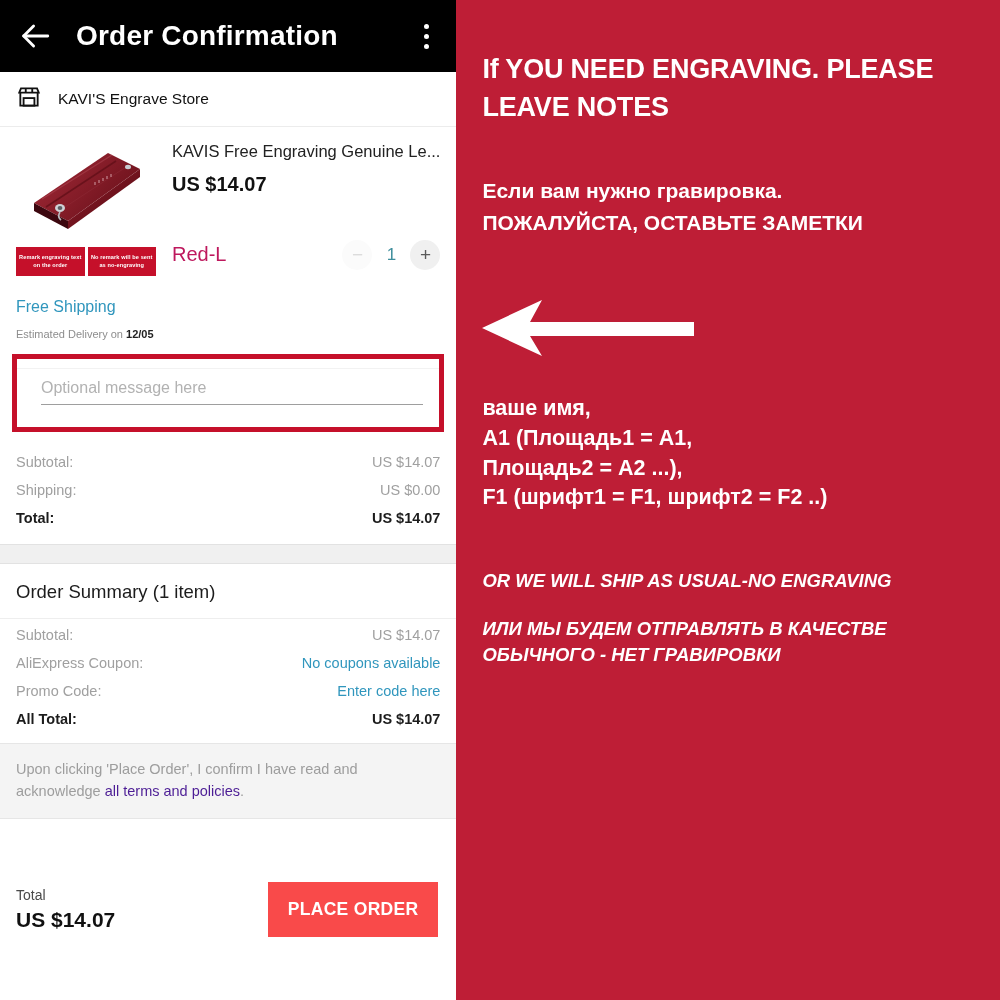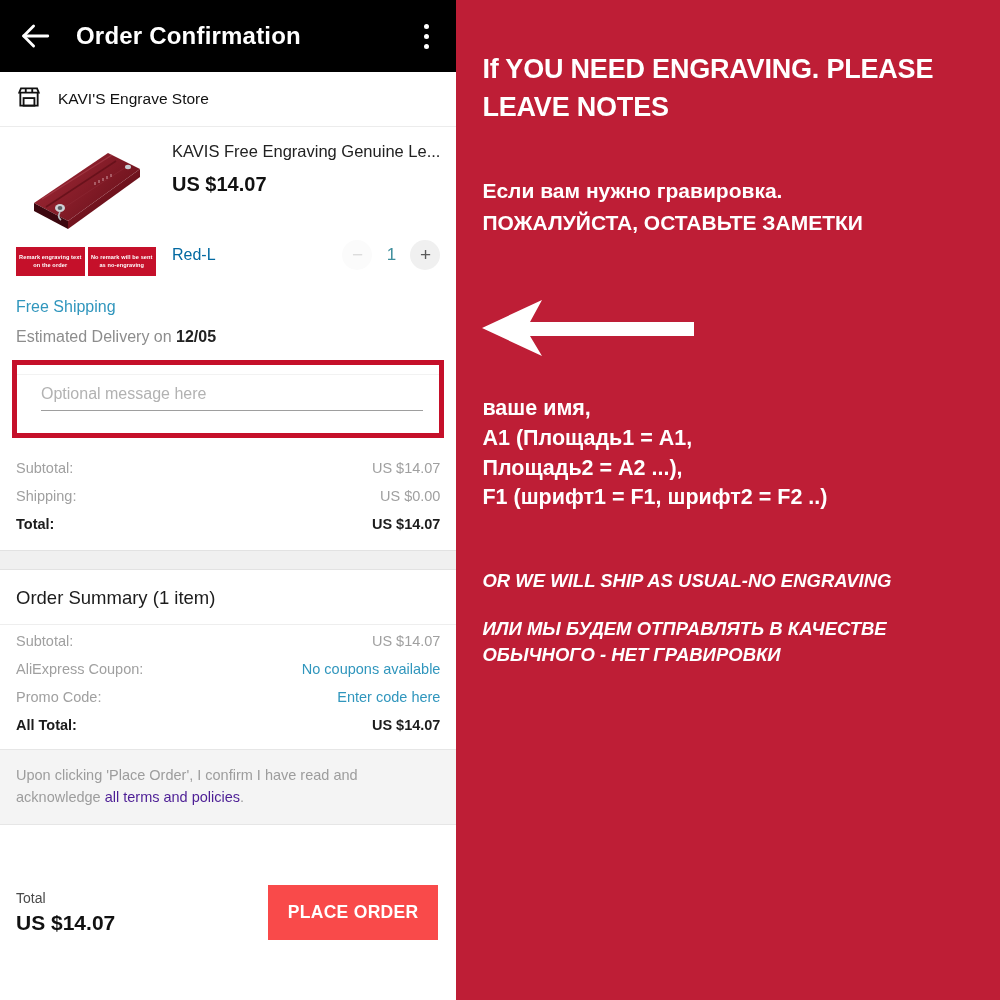--- a/index.html
+++ b/index.html
@@ -20,21 +20,21 @@
   }
 
   
   .appbar {
     height: 72px; background: #000000; color: #ffffff;
     display: flex; align-items: center; flex: 0 0 auto;
     padding: 0 18px;
   }
   .back-arrow { width: 34px; height: 34px; flex: 0 0 auto; display:block; }
   .appbar-title {
-    font-size: 24px; font-weight: bold; letter-spacing: .2px;
+    font-size: 28px; font-weight: bold; letter-spacing: .2px;
     margin-left: 24px; color: #ffffff;
   }
   .appbar-spacer { flex: 1 1 auto; }
   .kebab { width: 24px; height: 34px; display:flex; flex-direction:column;
            align-items:center; justify-content:center; gap:5px; }
   .kebab i { width: 5px; height: 5px; border-radius: 50%; background:#fff; display:block; }
 
   
   .store-row {
     height: 55px; display: flex; align-items: center;
@@ -65,35 +65,35 @@
   .ptitle {
     font-size: 16.5px; color: #222; line-height: 1.25;
     white-space: nowrap; overflow: hidden; text-overflow: ellipsis;
     max-width: 300px;
   }
   .pprice { font-size: 20px; font-weight: bold; color: #111; margin-top: 11px; }
   .pbottom {
     margin-top: auto; display: flex; align-items: center;
     justify-content: space-between; padding-bottom: 6px;
   }
-  .variant { font-size: 16px; color: #0369a1; }
+  .variant { font-size: 20px; color: #be185d; }
   .stepper { display: flex; align-items: center; gap: 12px; }
   .step-btn {
     width: 30px; height: 30px; border-radius: 50%;
     display: flex; align-items: center; justify-content: center;
     font-size: 19px; line-height: 1; user-select: none;
   }
   .step-minus { background: #fbfbfb; color: #dcdcdc; }
   .step-plus { background: #f0f0f0; color: #5a5a5a; }
   .qty { font-size: 17px; color: #3e8e9c; min-width: 14px; text-align: center; }
 
   
   .ship { padding: 12px 16px 0 16px; flex: 0 0 auto; }
   .free-ship { font-size: 16px; color: #3096bd; }
-  .est { font-size: 16px; color: #8d8d8d; margin-top: 12px; }
+  .est { font-size: 11px; color: #8d8d8d; margin-top: 12px; }
   .est b { color: #222; font-weight: bold; }
 
   
   .msg-wrap {
     margin: 14px 12px 0 12px; border: 5px solid #C5102A;
     background: #ffffff; height: 78px; position: relative; flex: 0 0 auto;
   }
   .msg-inner { position:absolute; left:0; right:0; top:9px; bottom:10px; border-top:1px solid #f2f2f2; }
   .msg-input {
     position: absolute; left: 24px; right: 16px; bottom: 22px;

